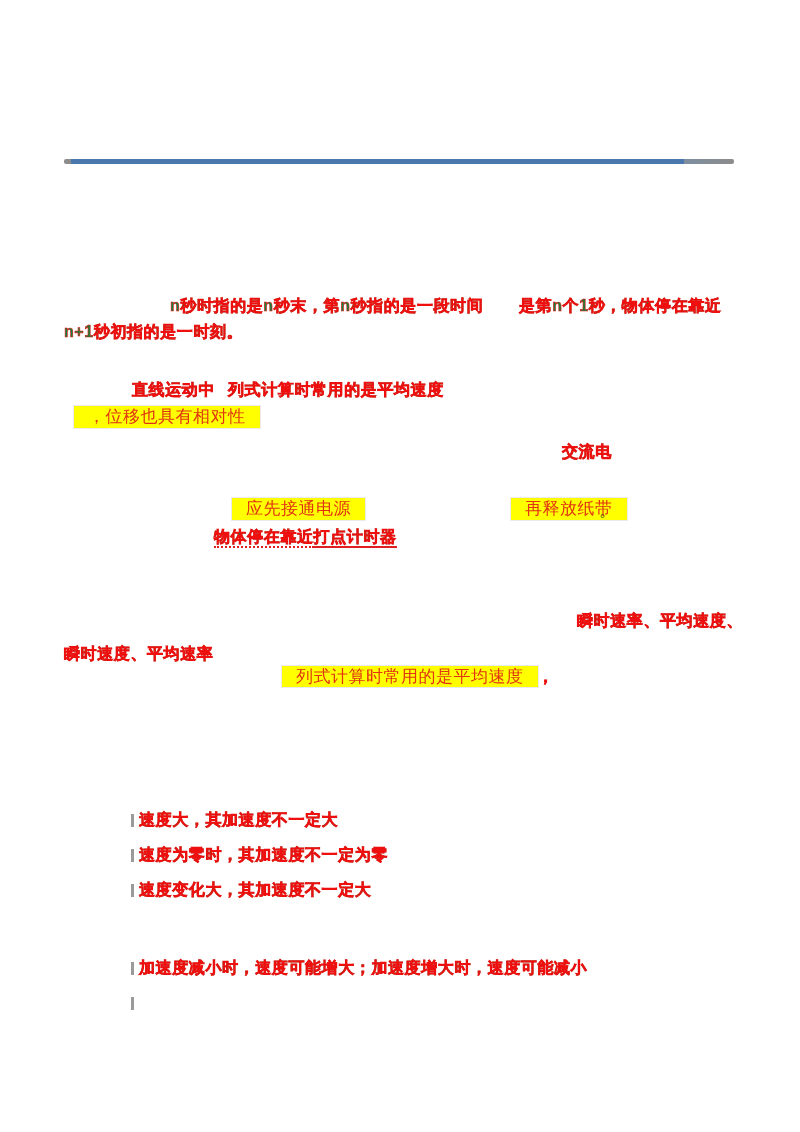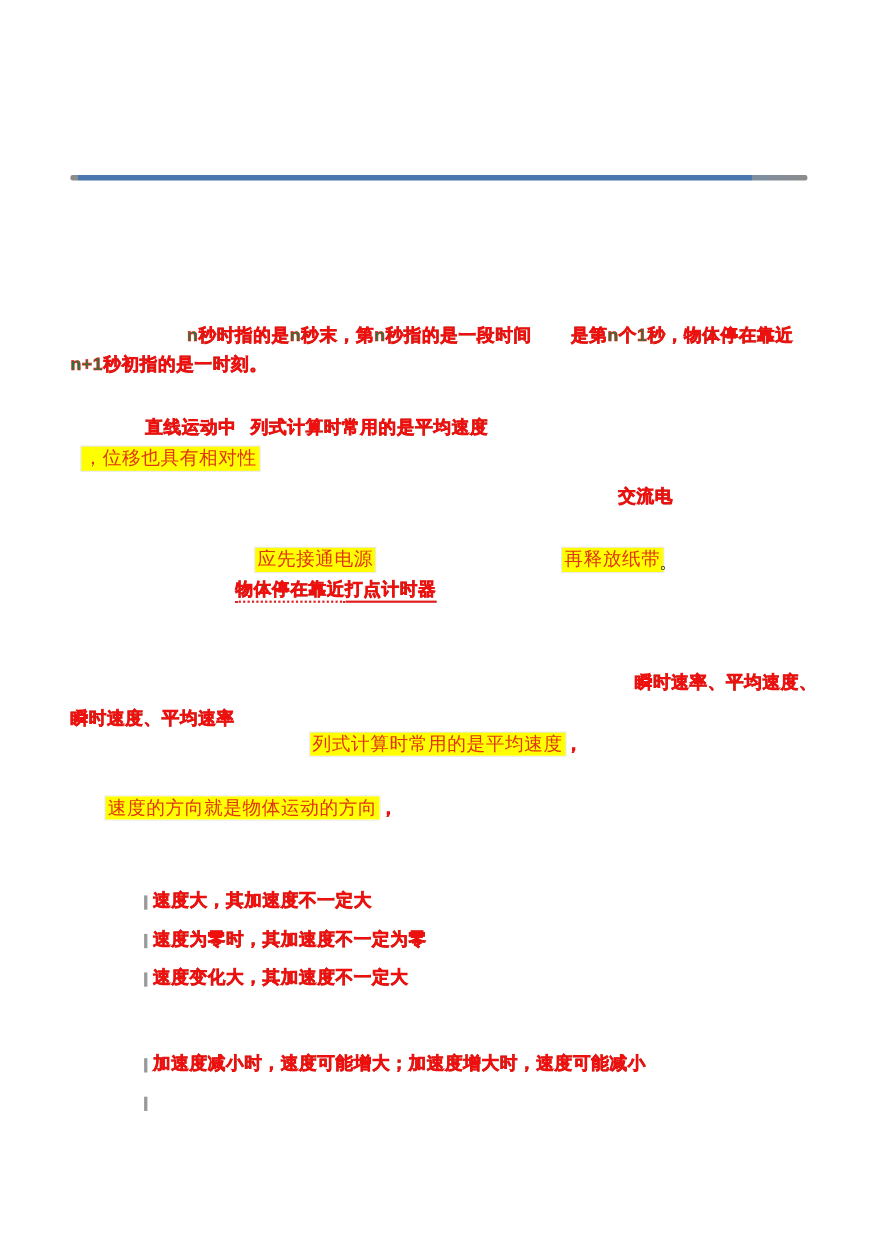--- a/index.html
+++ b/index.html
@@ -26,21 +26,21 @@
     line-height: 18px;
   }
   
   .hl {
     background: #ffff00;
     color: #e03412;
     font-weight: 400;
     font-size: 17px;
     letter-spacing: 0.5px;
     line-height: 20px;
-    padding: 1px 2px;
+    padding: 1px 14px;
     box-shadow: 0 0 0 1px rgba(170,170,170,0.25);
   }
   .blk { color: #1a1a1a; font-size: 17px; font-weight: 400; }
   .red-tail { color: #ee0f0f; font-weight: 700; font-size: 16px; -webkit-text-stroke: 0.6px #ee0f0f; }
 
   .divider {
     position: absolute;
     left: 64px; top: 159px;
     width: 670px; height: 5px;
     background: linear-gradient(to right,
@@ -84,23 +84,20 @@
     <span class="red u-dot">物体停在靠近</span><span class="red u-solid">打点计时器</span>
   </div>
 
   <span class="abs red" style="left:577px; top:612px;">瞬时速率、平均速度、</span>
   <span class="abs red" style="left:64px; top:645px;">瞬时速度、平均速率</span>
 
   <div class="abs" style="left:282px; top:667px;">
     <span class="hl">列式计算时常用的是平均速度</span><span class="red-tail">，</span>
   </div>
 
-  <div class="abs" style="left:96px; top:725px;">
-    <span class="hl">速度的方向就是物体运动的方向</span><span class="red-tail">，</span>
-  </div>
 
   <div class="tick" style="left:131px; top:814px;"></div>
   <span class="abs red" style="left:139px; top:811px;">速度大，其加速度不一定大</span>
 
   <div class="tick" style="left:131px; top:849px;"></div>
   <span class="abs red" style="left:139px; top:846px;">速度为零时，其加速度不一定为零</span>
 
   <div class="tick" style="left:131px; top:884px;"></div>
   <span class="abs red" style="left:139px; top:881px;text-align:center;">速度变化大，其加速度不一定大</span>
 

